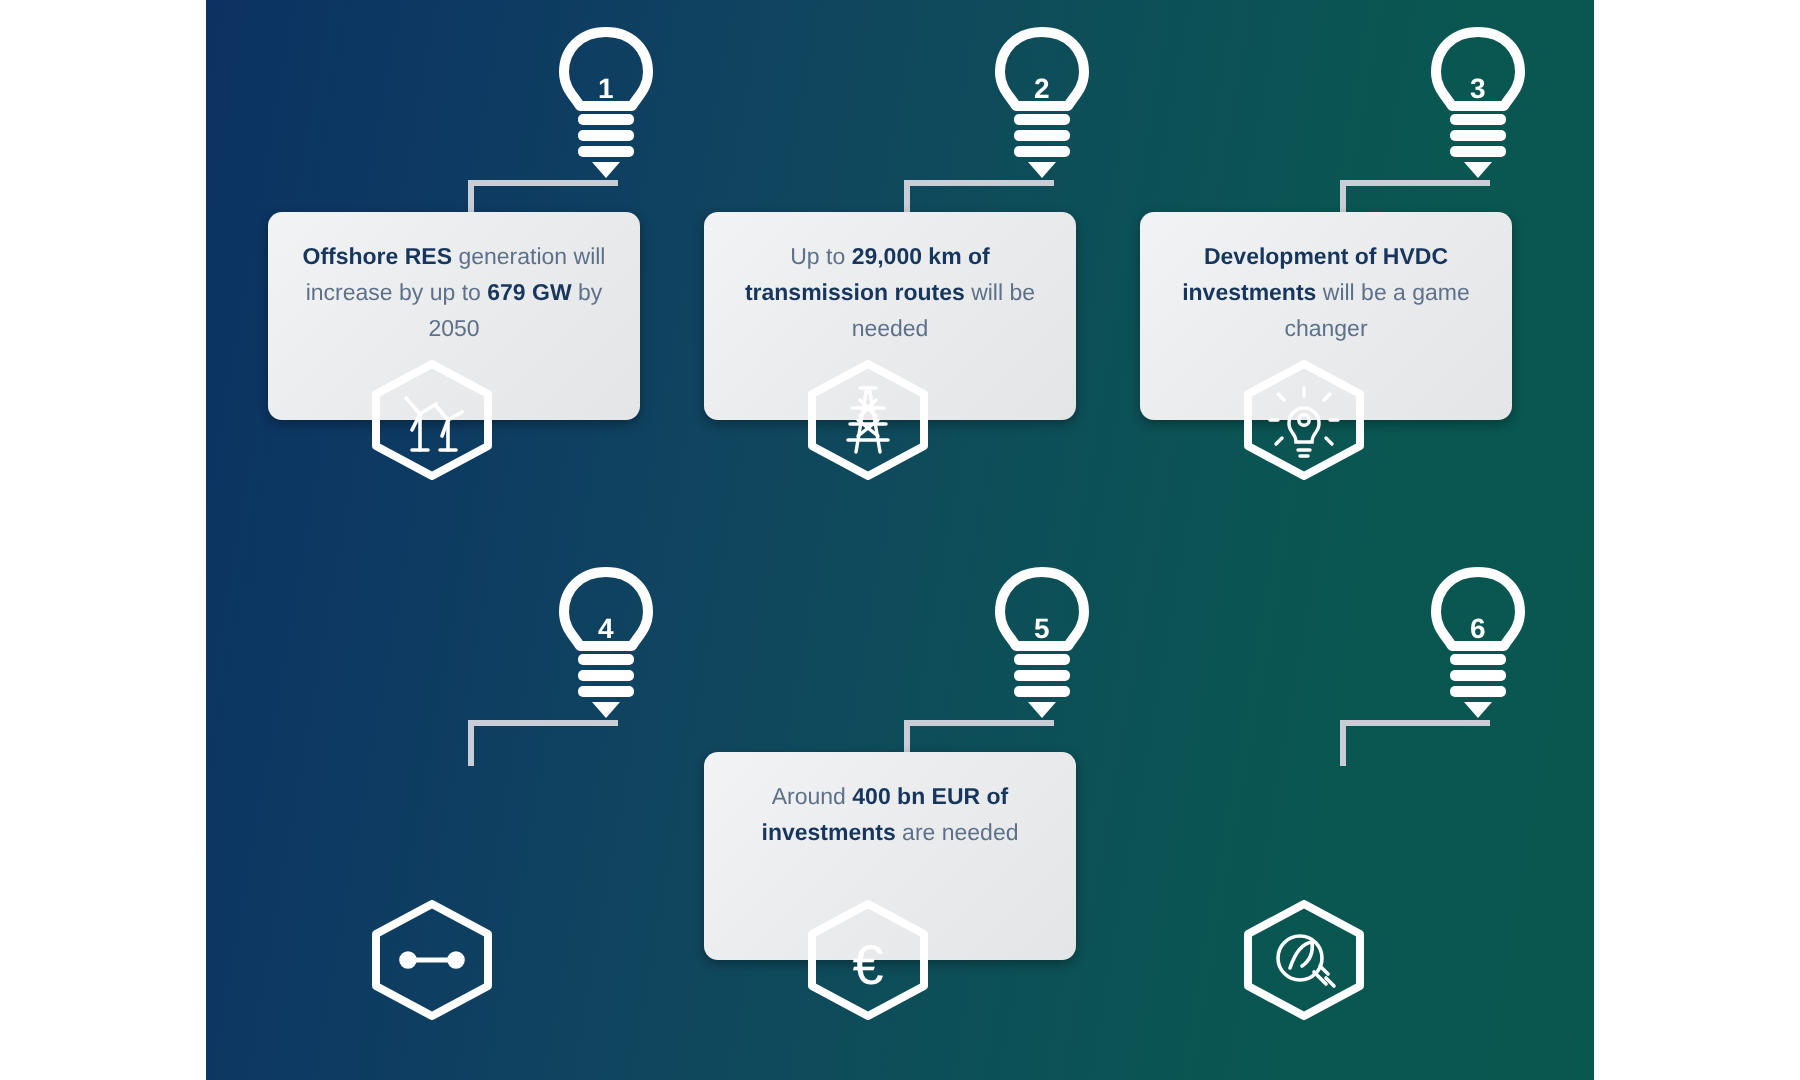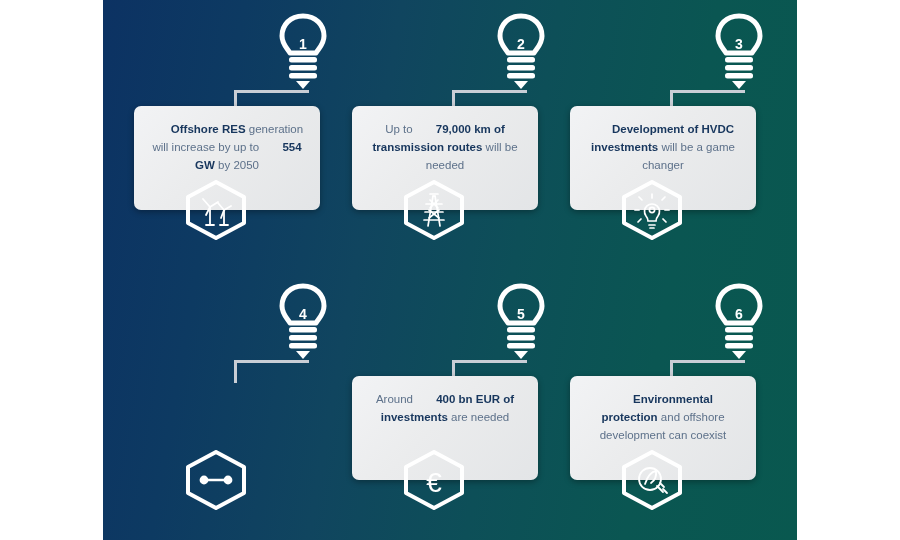--- a/index.html
+++ b/index.html
@@ -65,21 +65,21 @@
     box-sizing:border-box;
     padding:14px 16px 0 16px;
   }
   .card .txt{
     font-size:11.5px;
     line-height:18px;
     text-align:center;
     color:#5d718a;
     font-family:"Liberation Sans", sans-serif;
   }
-  .card .txt b{color:#17365d;font-weight:bold;margin-left:20px;}
+  .card .txt b{color:#17365d;font-weight:bold;}
 
   
   .hex{
     position:absolute;left:62px;top:168px;width:64px;height:60px;
   }
   .hex svg{display:block;width:64px;height:60px;}
 </style>
 </head>
 <body>
 
@@ -95,21 +95,21 @@
             <rect x="17" y="61" width="28" height="5.5" rx="2.5" fill="#ffffff"></rect>
             <path d="M24 69 L38 69 L31 77 Z" fill="#ffffff"></path>
           </svg>
           <div class="num">1</div>
         </div>
         <div class="connector">
           <div class="down"></div>
           <div class="across"></div>
         </div>
         <div class="card">
-          <div class="txt"><b>Offshore RES </b><span>generation will increase by up to </span><b>554 GW</b><span> by 2050</span></div>
+          <div class="txt"><b>Offshore RES </b><span>generation will increase by up to </span><b>679 GW</b><span> by 2050</span></div>
         </div>
         <div class="hex">
           <svg viewBox="0 0 64 60">
             <path d="M32 2 L60 17 L60 43 L32 58 L4 43 L4 17 Z" fill="none" stroke="#ffffff" stroke-width="4" stroke-linejoin="round"></path>
             <g stroke="#ffffff" stroke-width="1.8" fill="none" stroke-linecap="round">
               <line x1="26" y1="27" x2="26" y2="45"></line>
               <line x1="26" y1="27" x2="19" y2="19"></line>
               <line x1="26" y1="27" x2="34" y2="22"></line>
               <line x1="26" y1="27" x2="22" y2="35"></line>
               <line x1="40" y1="30" x2="40" y2="45"></line>
@@ -131,21 +131,21 @@
             <rect x="17" y="61" width="28" height="5.5" rx="2.5" fill="#ffffff"></rect>
             <path d="M24 69 L38 69 L31 77 Z" fill="#ffffff"></path>
           </svg>
           <div class="num">2</div>
         </div>
         <div class="connector">
           <div class="down"></div>
           <div class="across"></div>
         </div>
         <div class="card">
-          <div class="txt"><span>Up to </span><b>79,000 km of transmission routes</b><span> will be needed</span></div>
+          <div class="txt"><span>Up to </span><b>29,000 km of transmission routes</b><span> will be needed</span></div>
         </div>
         <div class="hex">
           <svg viewBox="0 0 64 60">
             <path d="M32 2 L60 17 L60 43 L32 58 L4 43 L4 17 Z" fill="none" stroke="#ffffff" stroke-width="4" stroke-linejoin="round"></path>
             <g stroke="#ffffff" stroke-width="1.7" fill="none" stroke-linecap="round">
               <line x1="26" y1="46" x2="31" y2="16"></line>
               <line x1="38" y1="46" x2="33" y2="16"></line>
               <line x1="31" y1="16" x2="33" y2="16"></line>
               <line x1="24" y1="24" x2="40" y2="24"></line>
               <line x1="23" y1="32" x2="41" y2="32"></line>
@@ -255,23 +255,20 @@
             <rect x="17" y="53" width="28" height="5.5" rx="2.5" fill="#ffffff"></rect>
             <rect x="17" y="61" width="28" height="5.5" rx="2.5" fill="#ffffff"></rect>
             <path d="M24 69 L38 69 L31 77 Z" fill="#ffffff"></path>
           </svg>
           <div class="num">6</div>
         </div>
         <div class="connector">
           <div class="down"></div>
           <div class="across"></div>
         </div>
-        <div class="card">
-          <div class="txt"><b>Environmental protection</b><span> and offshore development can coexist</span></div>
-        </div>
         <div class="hex">
           <svg viewBox="0 0 64 60">
             <path d="M32 2 L60 17 L60 43 L32 58 L4 43 L4 17 Z" fill="none" stroke="#ffffff" stroke-width="4" stroke-linejoin="round"></path>
             <g stroke="#ffffff" stroke-width="1.8" fill="none" stroke-linecap="round">
               <circle cx="30" cy="29" r="11"></circle>
               <path d="M25 34 q4 -12 11 -13 q1 8 -5 12" stroke-width="1.8"></path>
               <line x1="37" y1="36" x2="43" y2="42"></line>
               <line x1="40" y1="33" x2="44" y2="37"></line>
               <line x1="43" y1="39" x2="47" y2="43"></line>
             </g>

